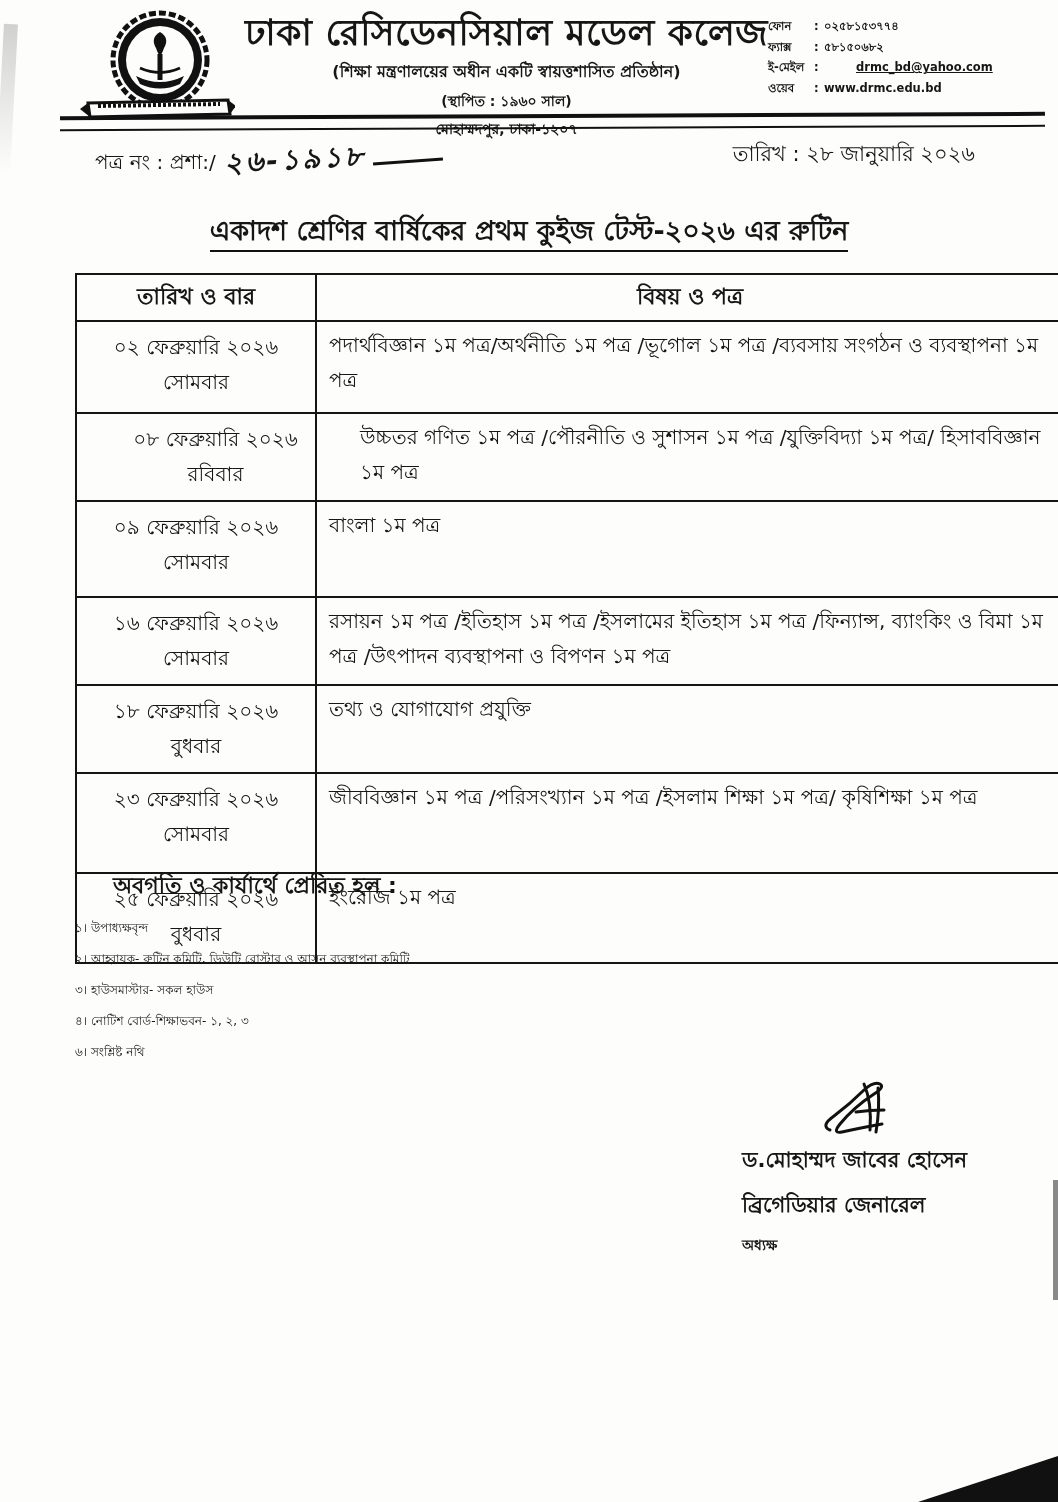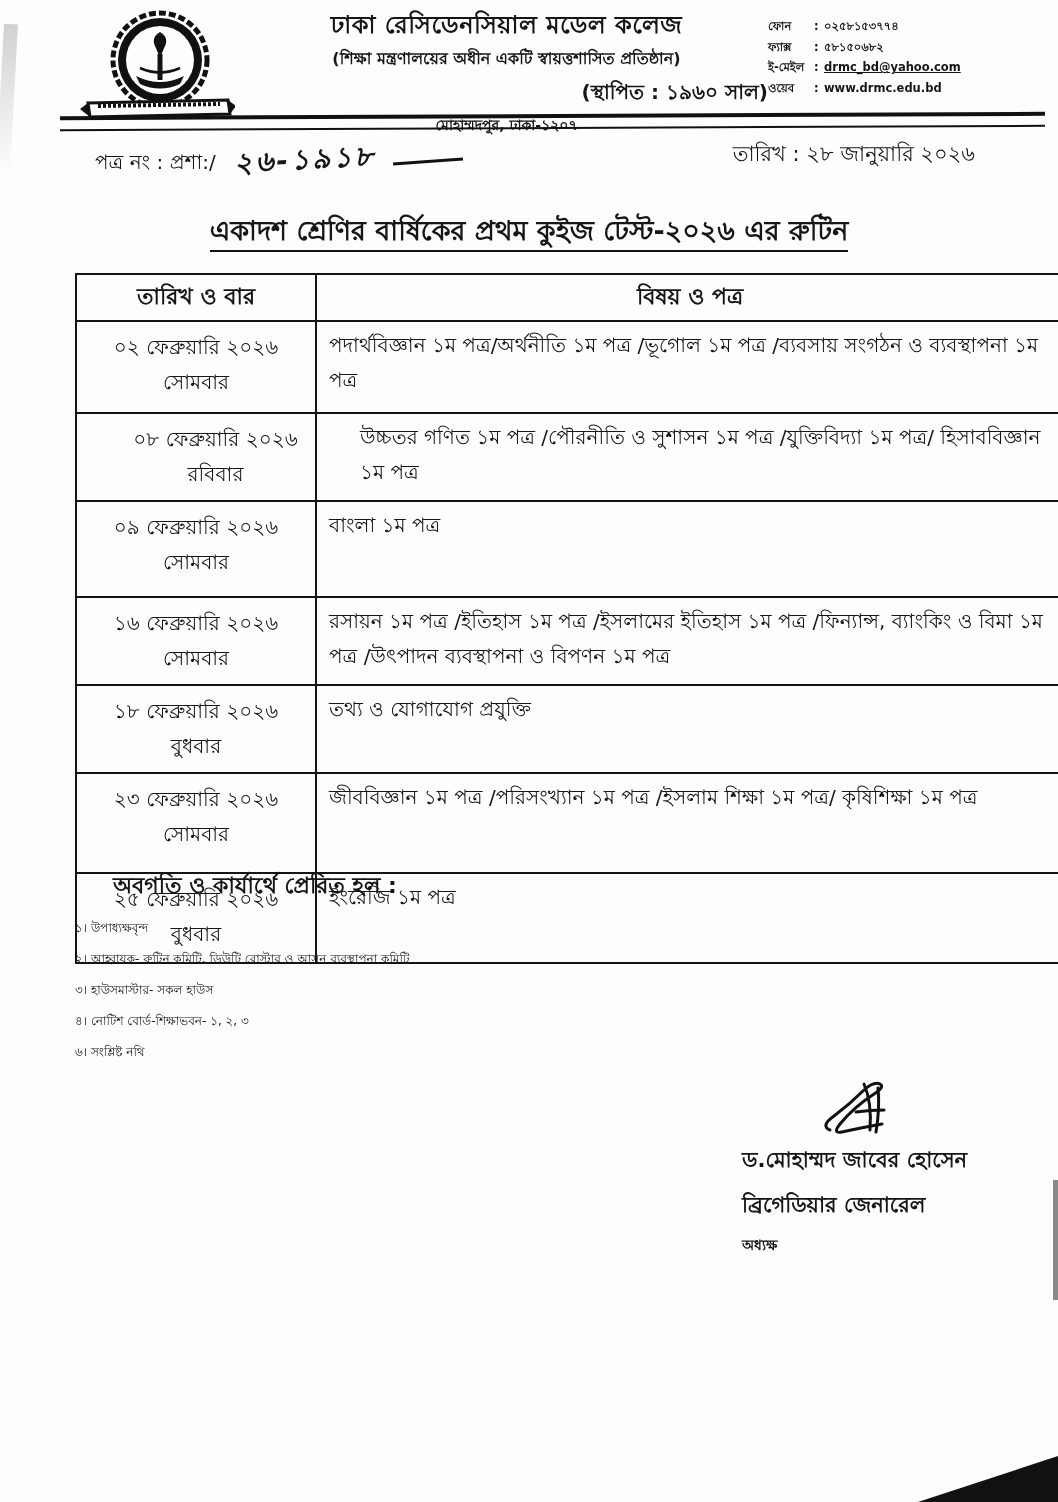--- a/index.html
+++ b/index.html
@@ -27,41 +27,41 @@
     position:absolute;right:0;top:1180px;width:5px;height:120px;
     background:#2a2a2a;opacity:.55;
   }
   
   .header{
     position:absolute;left:60px;top:8px;width:940px;height:108px;
     display:flex;align-items:flex-start;
   }
   .logo-wrap{width:185px;flex:0 0 auto;padding-top:2px;}
   .head-center{flex:1 1 auto;text-align:center;padding-top:4px;}
-  .college-name{font-size:24px;font-weight:bold;letter-spacing:.5px;line-height:1.15;}
+  .college-name{font-size:36px;font-weight:bold;letter-spacing:.5px;line-height:1.15;}
   .college-sub{font-size:16px;font-weight:bold;margin-top:6px;}
-  .college-est{font-size:20px;font-weight:bold;margin-top:4px;text-align:right;}
+  .college-est{font-size:14px;font-weight:bold;margin-top:4px;}
   .college-addr{font-size:14px;font-weight:bold;margin-top:4px;}
   .head-contact{flex:0 0 auto;width:232px;padding-top:8px;font-size:11.5px;font-weight:bold;line-height:1.8;}
   .contact-row{display:flex;white-space:nowrap;}
   .contact-label{width:46px;display:inline-block;}
   .contact-sep{width:10px;display:inline-block;}
-  .contact-email{text-decoration:underline;font-weight:bold;}
+  .contact-email{text-decoration:underline;font-weight:bold;margin-left:32px;}
   .head-rule{
     position:absolute;left:60px;top:114px;width:985px;height:9px;
     border-top:4px solid #111;border-bottom:2px solid #111;
     transform:rotate(-.25deg);
   }
   
   .refline{
     position:absolute;left:95px;top:138px;width:880px;
     display:flex;justify-content:space-between;align-items:flex-start;
     font-size:20px;
   }
-  .ref-left{display:flex;align-items:baseline;gap:18px;}
+  .ref-left{display:flex;align-items:baseline;gap:8px;}
   .ref-hand{
     font-size:28px;font-weight:bold;font-style:italic;
     transform:rotate(-3deg);letter-spacing:3px;
   }
   .ref-tail{display:inline-block;width:70px;border-bottom:3px solid #111;transform:translateY(-6px) rotate(-4deg);}
   .ref-date{font-size:21px;}
   
   .doc-title{
     position:absolute;left:0;top:210px;width:100%;
     text-align:center;font-size:27px;font-weight:bold;

